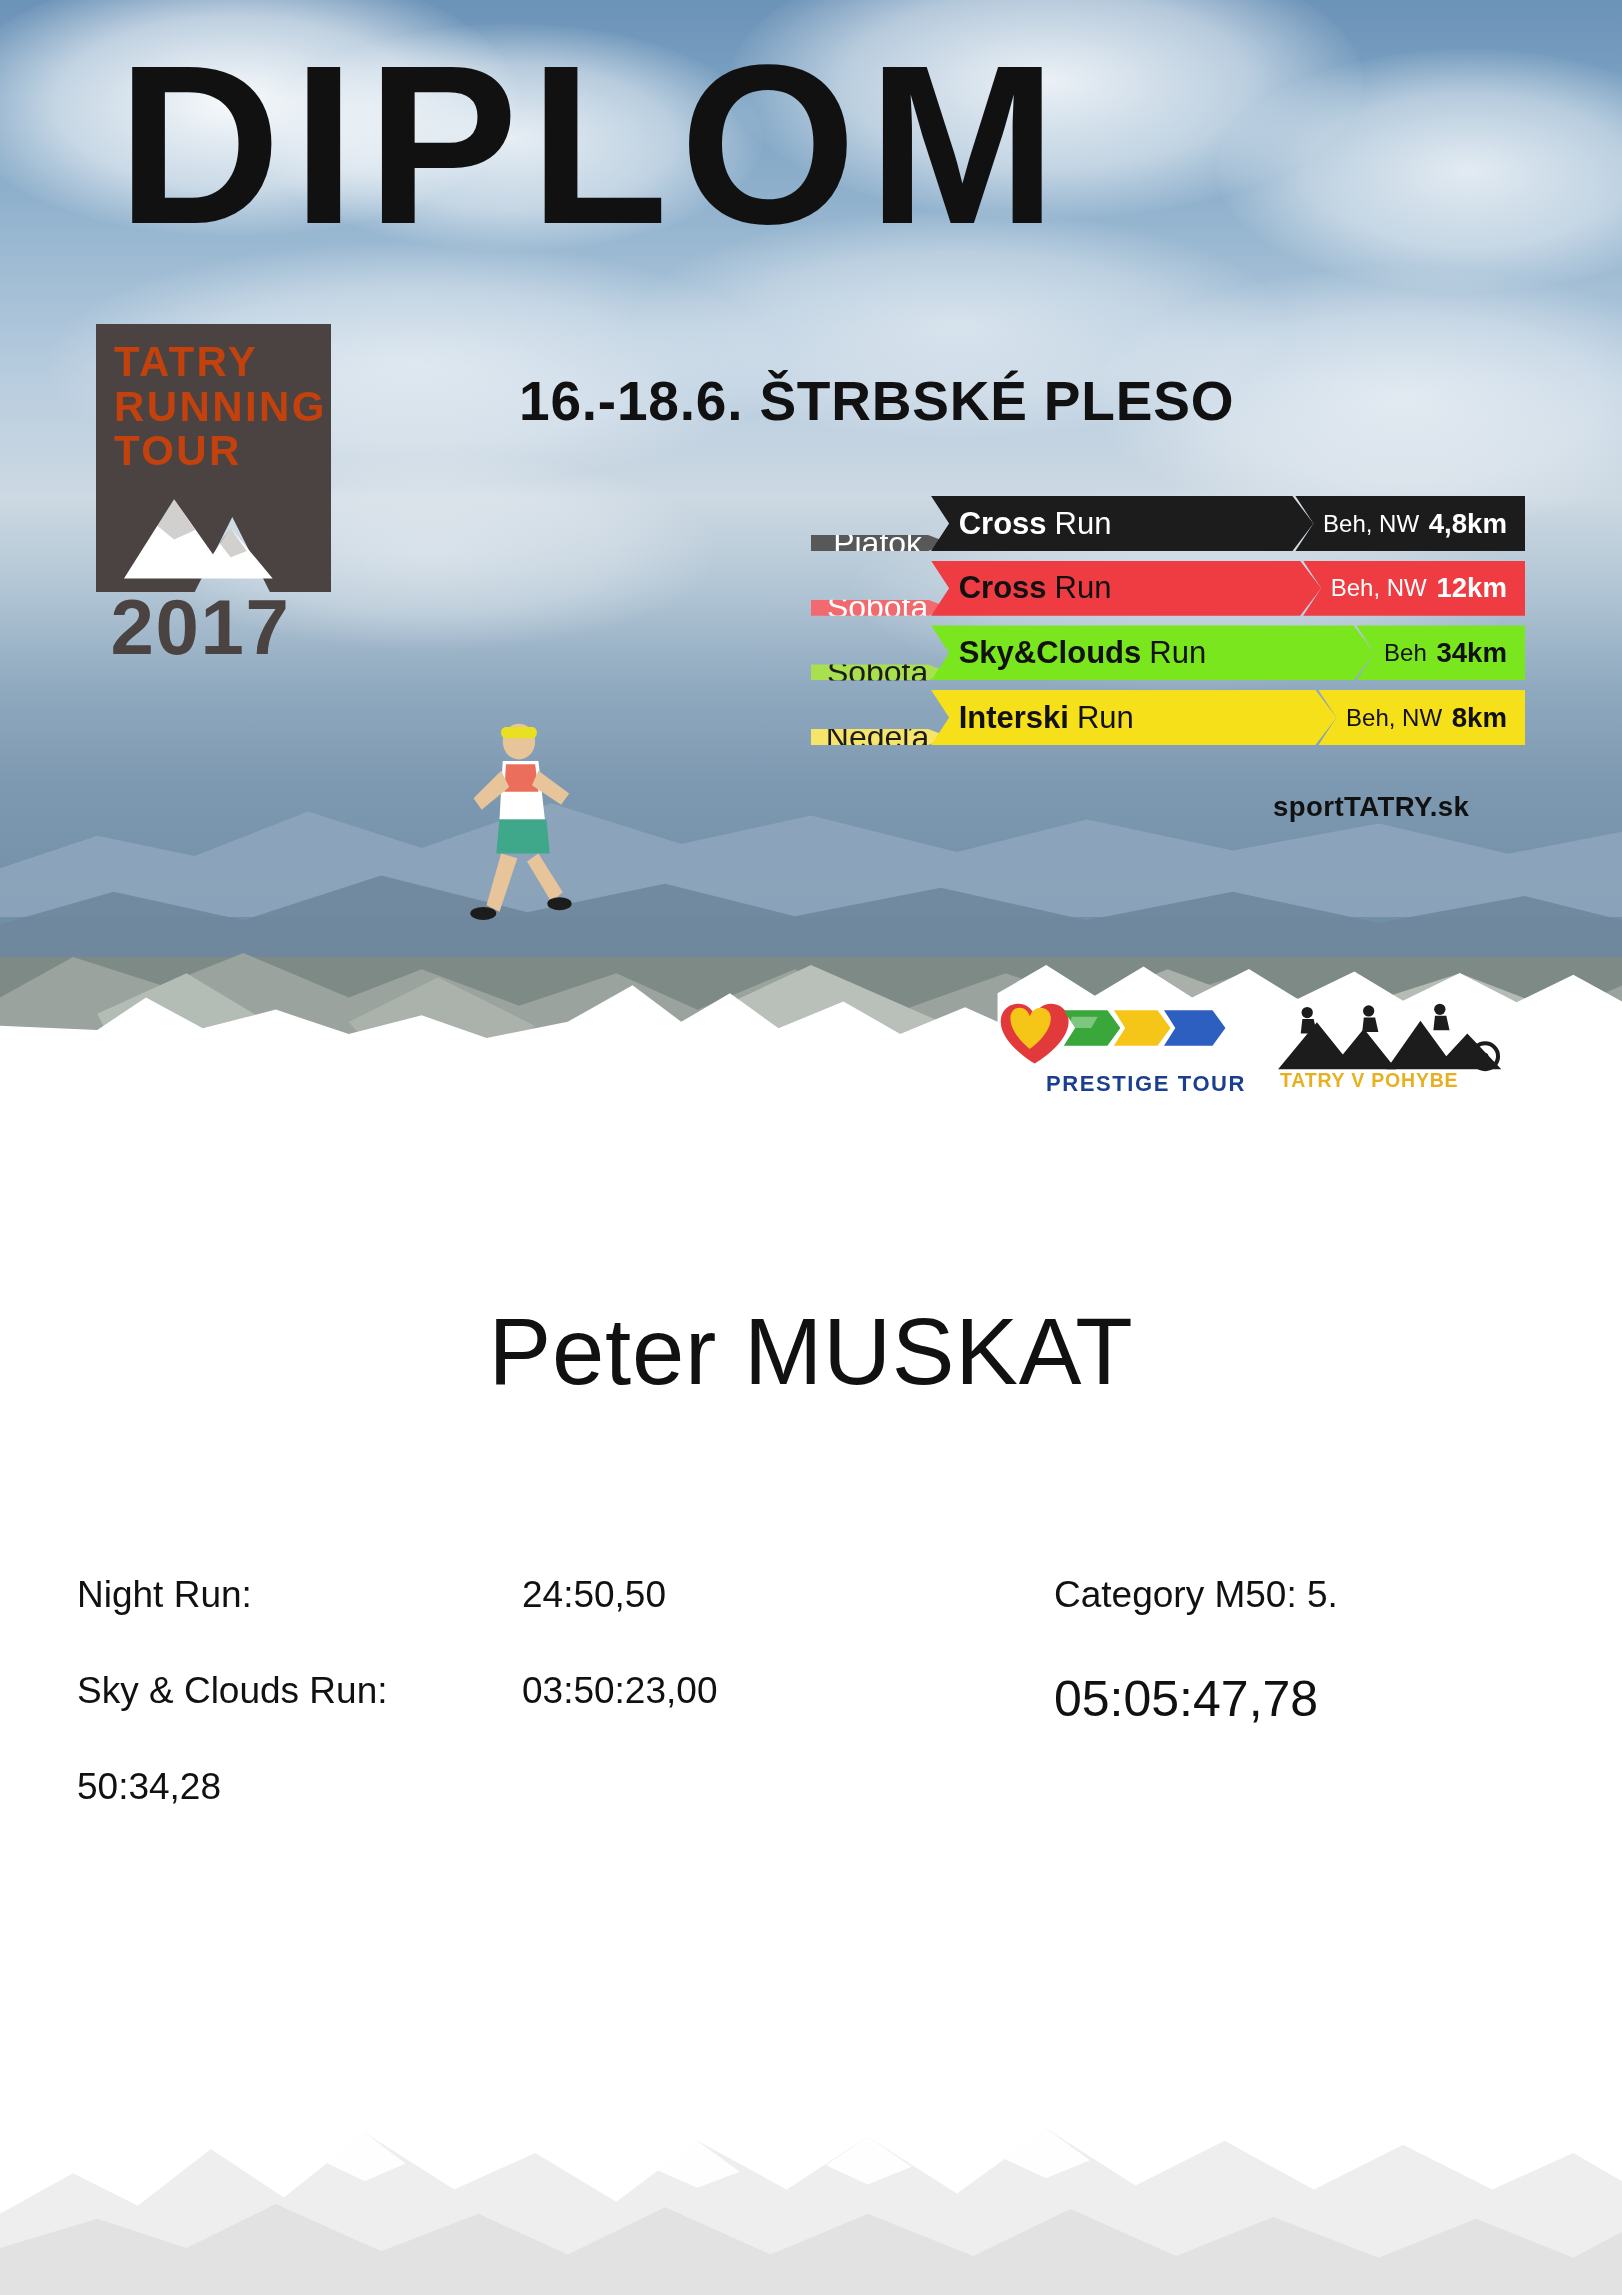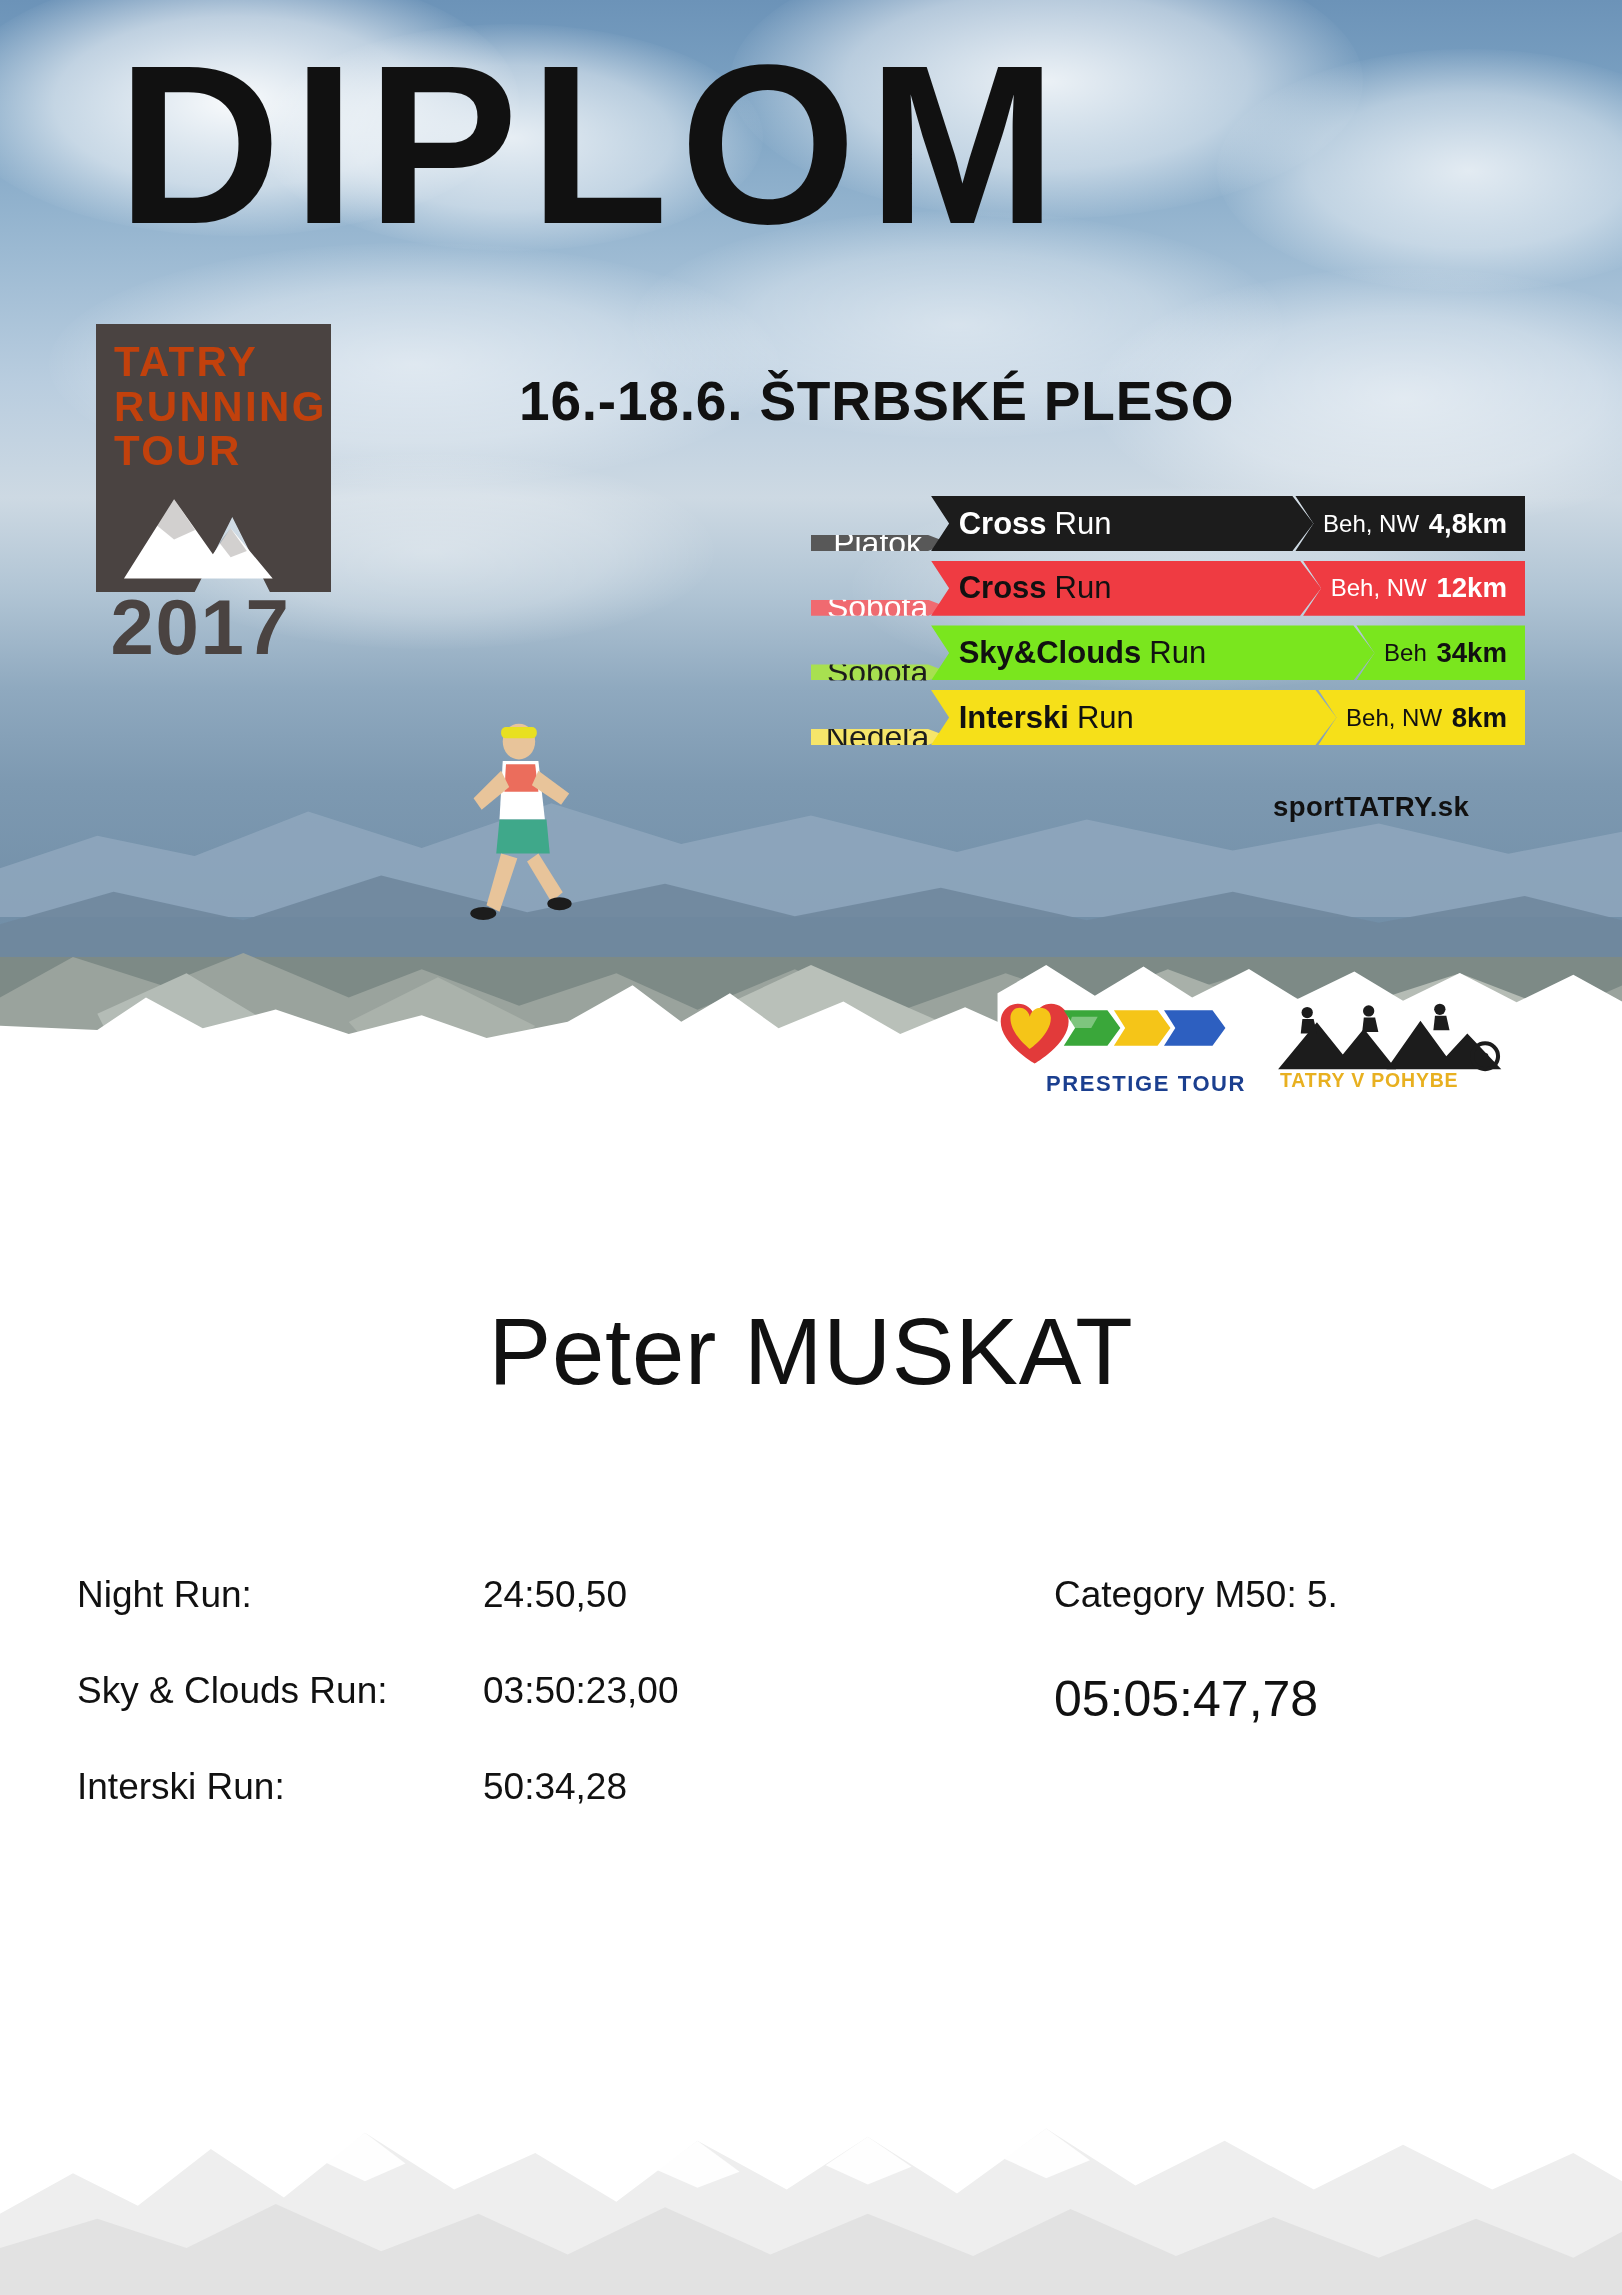--- a/index.html
+++ b/index.html
@@ -281,20 +281,21 @@
     left: 77px;
     top: 1574px;
     width: 811px;
   }
   .res-row {
     display: flex;
     align-items: baseline;
     height: 96px;
     font-size: 37px;
     color: #111111;
+    gap: 39px;
   }
   .res-label { width: 406px; }
   .res-value { width: 341px; }
 
   .results-right {
     position: absolute;
     left: 1054px;
     top: 1574px;
     width: 503px;
   }
@@ -475,21 +476,20 @@
 <div class="results-left">
   <div class="res-row">
     <div class="res-label">Night Run:</div>
     <div class="res-value">24:50,50</div>
   </div>
   <div class="res-row">
     <div class="res-label">Sky &amp; Clouds Run:</div>
     <div class="res-value">03:50:23,00</div>
   </div>
   <div class="res-row">
-    <div class="res-label">Interski Run:</div>
     <div class="res-value">50:34,28</div>
   </div>
 </div>
 
 <div class="results-right">
   <div class="rr-row">Category M50: 5.</div>
   <div class="rr-row rr-total">05:05:47,78</div>
 </div>
 
 <svg class="bottom-mtn" viewBox="0 0 2000 430" preserveAspectRatio="none">

